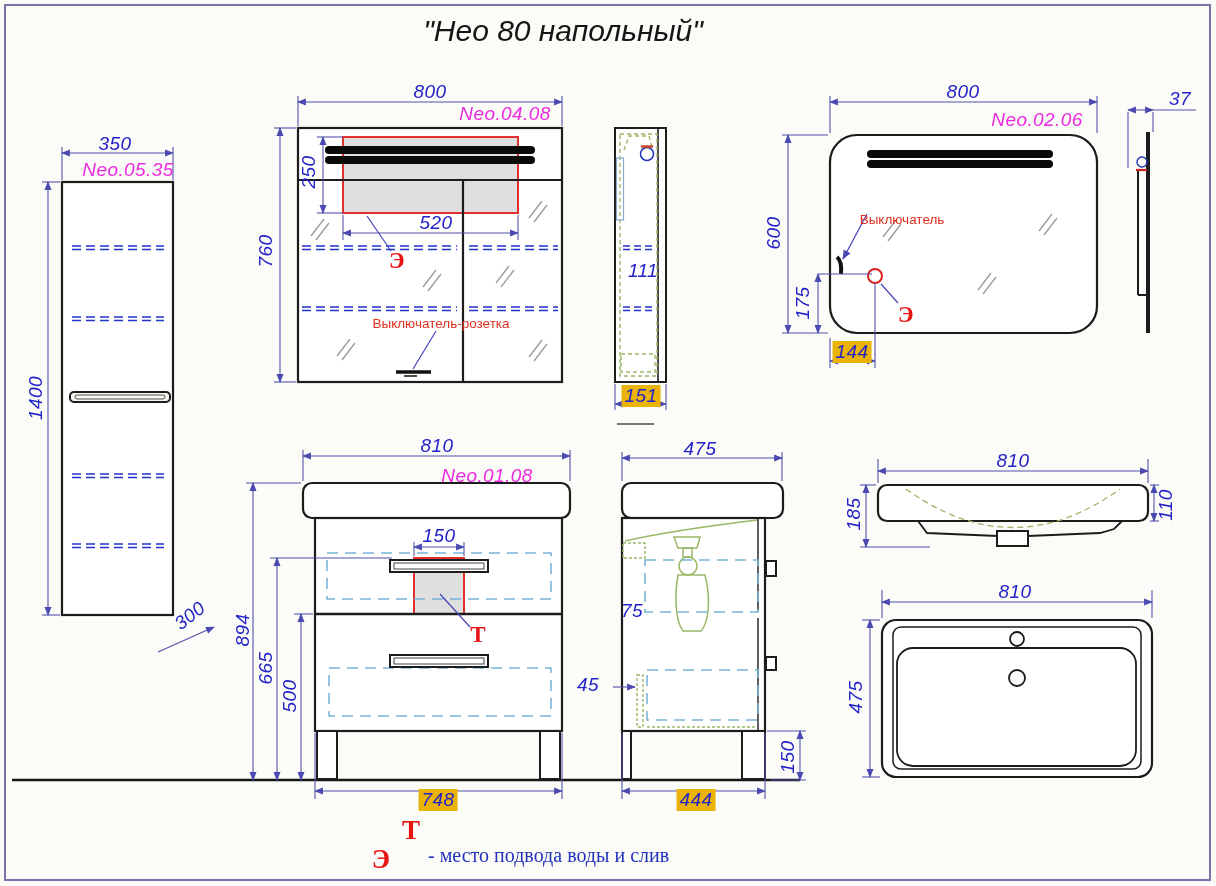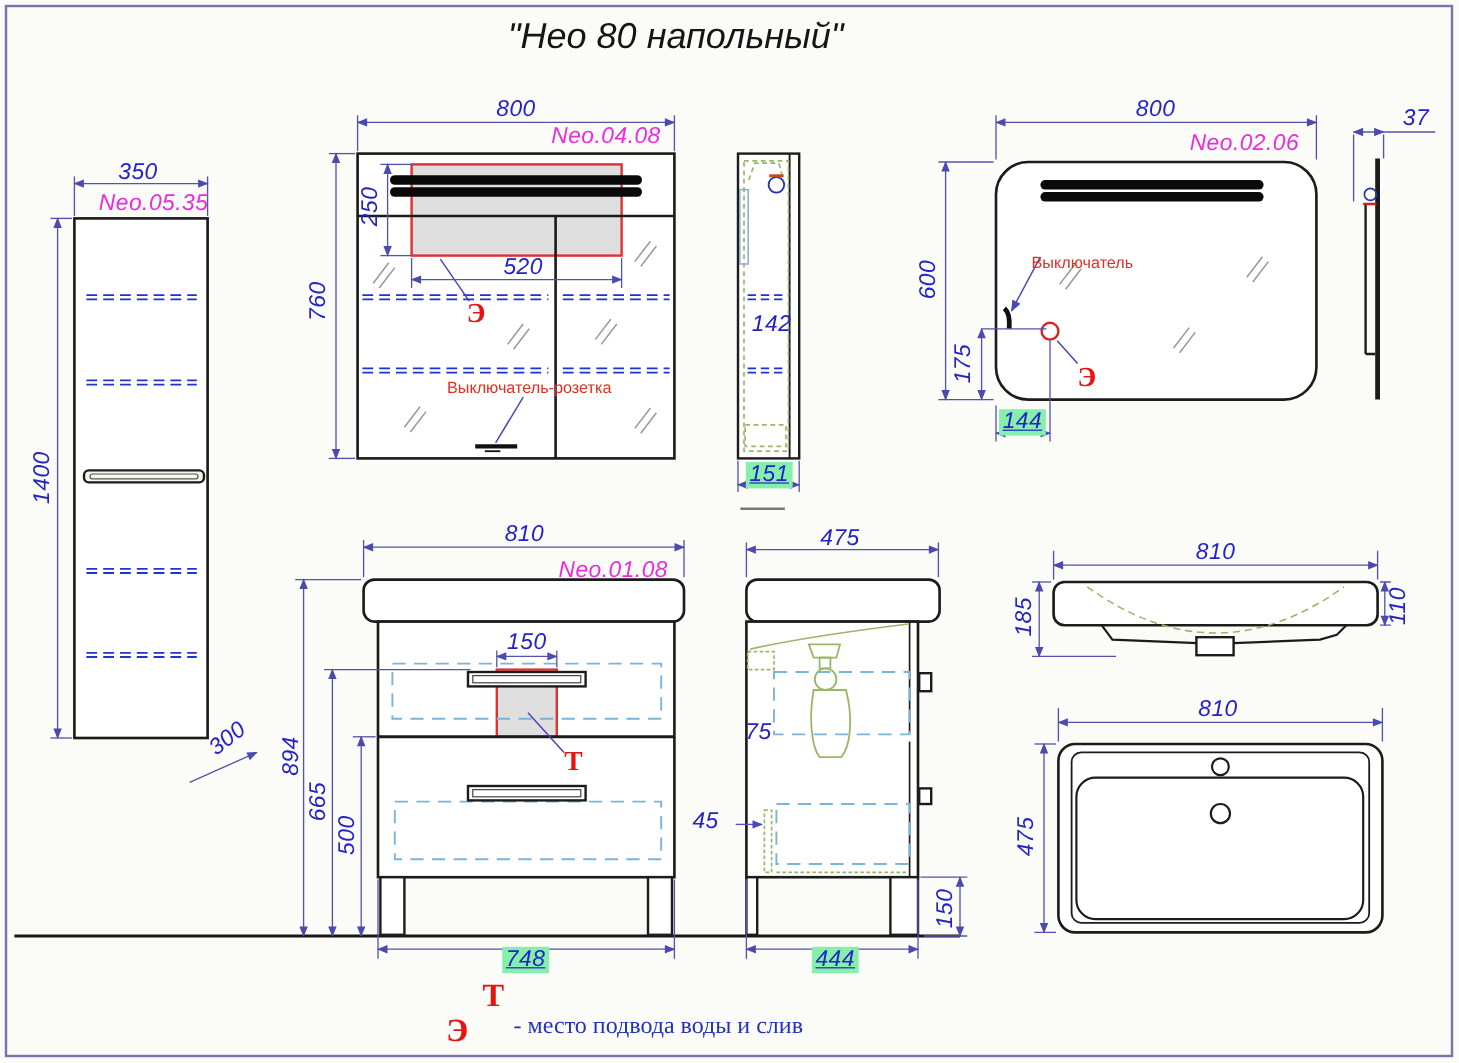--- a/index.html
+++ b/index.html
@@ -7,21 +7,21 @@
          font-family:"Liberation Sans",sans-serif;}
   #frame{position:absolute;left:4px;top:4px;right:5px;bottom:5px;border:2px solid #7574ab;pointer-events:none;}
   svg{position:absolute;left:0;top:0;}
   .lb{position:absolute;transform:translate(-50%,-50%);font:italic 19px "Liberation Sans",sans-serif;
       color:#2323c8;white-space:nowrap;letter-spacing:.4px;}
   .v{transform:translate(-50%,-50%) rotate(-90deg);}
   .rot300{transform:translate(-50%,-50%) rotate(-38deg);}
   .model{font:italic 19px "Liberation Sans",sans-serif;color:#ec2be0;}
   .note{font:13.5px "Liberation Sans",sans-serif;color:#e03022;font-style:normal;letter-spacing:0;}
   .mark{font:bold 23px "Liberation Serif",serif;color:#e71414;font-style:normal;}
-  .bg{background:#86efac;padding:0 3px;text-decoration:underline;}
+  .bg{background:#eab308;padding:0 3px;}
   .title{position:absolute;transform:translate(-50%,-50%);font:italic 30px "Liberation Sans",sans-serif;color:#151515;white-space:nowrap;}
   .lsym{position:absolute;transform:translate(-50%,-50%);font:bold 27px "Liberation Serif",serif;color:#e71414;}
   .ltext{position:absolute;transform:translate(0,-50%);font:20px "Liberation Serif",serif;color:#2233bb;white-space:nowrap;}
 </style>
 </head>
 <body>
 
 <div id="stage">
   <div id="frame"></div>
 
@@ -295,34 +295,34 @@
   <span class="lb rot300" style="left:190px;top:616px;">300</span>
 
   <span class="lb" style="left:430px;top:92px;">800</span>
   <span class="lb model" style="left:505px;top:114px;">Neo.04.08</span>
   <span class="lb v" style="left:266px;top:251px;">760</span>
   <span class="lb v" style="left:309px;top:172px;">250</span>
   <span class="lb" style="left:436px;top:223px;">520</span>
   <span class="lb mark" style="left:397px;top:261px;">Э</span>
   <span class="lb note" style="left:441px;top:323px;">Выключатель-розетка</span>
 
-  <span class="lb" style="left:643px;top:271px;">142</span>
+  <span class="lb" style="left:643px;top:271px;">111</span>
   <span class="lb bg" style="left:641px;top:396px;">151</span>
 
   <span class="lb" style="left:963px;top:92px;">800</span>
   <span class="lb model" style="left:1037px;top:120px;">Neo.02.06</span>
   <span class="lb v" style="left:774px;top:233px;">600</span>
   <span class="lb note" style="left:902px;top:206px;margin-top:13px;">Выключатель</span>
   <span class="lb v" style="left:803px;top:303px;">175</span>
   <span class="lb bg" style="left:852px;top:352px;">144</span>
   <span class="lb mark" style="left:906px;top:315px;">Э</span>
   <span class="lb" style="left:1180px;top:99px;">37</span>
 
   <span class="lb" style="left:437px;top:446px;">810</span>
-  <span class="lb model" style="left:511px;top:476px;font-style:italic;">Neo.01.08</span>
+  <span class="lb model" style="left:487px;top:476px;font-style:italic;">Neo.01.08</span>
   <span class="lb v" style="left:243px;top:630px;">894</span>
   <span class="lb v" style="left:266px;top:668px;">665</span>
   <span class="lb v" style="left:290px;top:696px;">500</span>
   <span class="lb" style="left:439px;top:536px;">150</span>
   <span class="lb mark" style="left:478px;top:635px;">Т</span>
   <span class="lb bg" style="left:438px;top:800px;">748</span>
 
   <span class="lb" style="left:700px;top:449px;">475</span>
   <span class="lb" style="left:632px;top:591px;margin-top:20px;">75</span>
   <span class="lb" style="left:588px;top:685px;text-align:center;">45</span>

